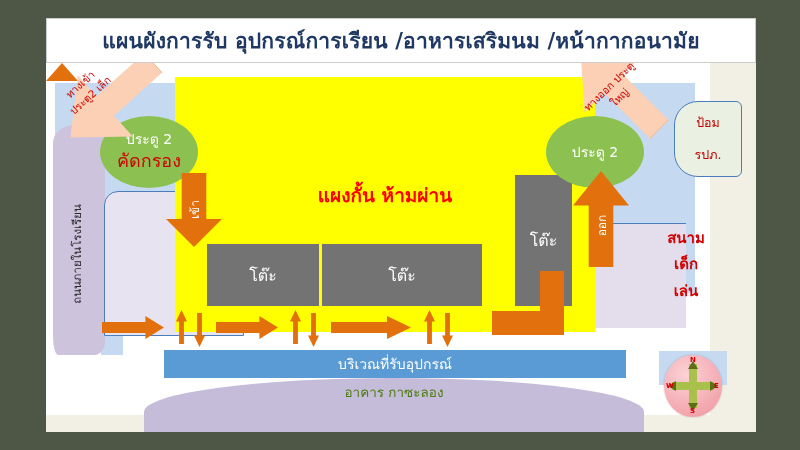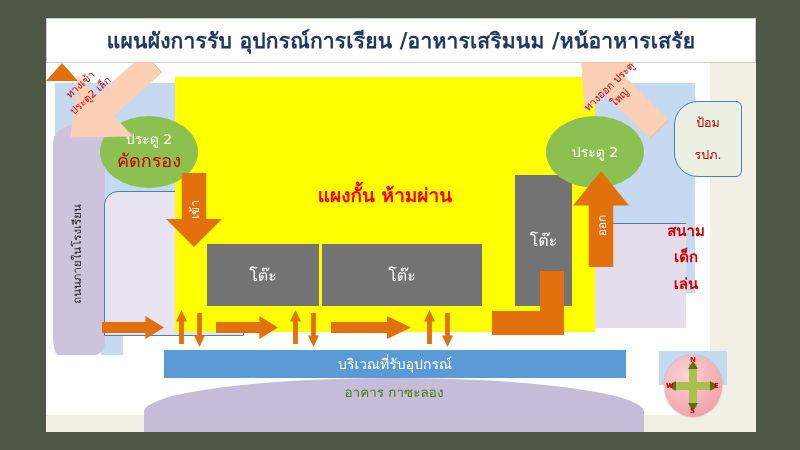--- a/index.html
+++ b/index.html
@@ -97,21 +97,21 @@
   .booth{
     position:absolute; left:628px; top:38px; width:68px; height:76px;
     background:#eaf0e2; border:1px solid #4a7ebb;
     border-radius:24px 6px 6px 24px;
     display:flex; flex-direction:column; align-items:center; justify-content:center;
     color:#c00000; font-size:12.5px; line-height:1.6;gap:12px;
   }
 
   
   .playground{
-    position:absolute; left:604px; top:155px; width:72px; height:100px;
+    position:absolute; left:604px; top:162px; width:72px; height:100px;
     display:flex; flex-direction:column; align-items:center; justify-content:flex-start;
     color:#d40000; font-weight:bold; font-size:15px; line-height:1.75;
   }
 
   
   .banner{
     position:absolute; left:118px; top:287px; width:462px; height:28px;
     background:#5b9bd5;
     display:flex; align-items:center; justify-content:center;
     color:#ffffff; font-size:14px;
@@ -199,21 +199,21 @@
   .ca-w{ left:4px; top:26px; width:8px; height:10px; clip-path:polygon(0 50%,100% 0,100% 100%); }
 </style>
 </head>
 <body>
 
 <div id="stage">
 
   <div class="slide"></div>
 
   <div class="title-box">
-    <div class="title-text">แผนผังการรับ อุปกรณ์การเรียน /อาหารเสริมนม /หน้อาหารเสรัย</div>
+    <div class="title-text">แผนผังการรับ อุปกรณ์การเรียน /อาหารเสริมนม /หน้ากากอนามัย</div>
   </div>
 
   <div class="map">
 
     <div class="white-field"></div>
 
     <div class="road-top2"></div>
     <div class="road-mid"></div>
     <div class="road-vert"></div>
     <div class="road-lower"></div>

